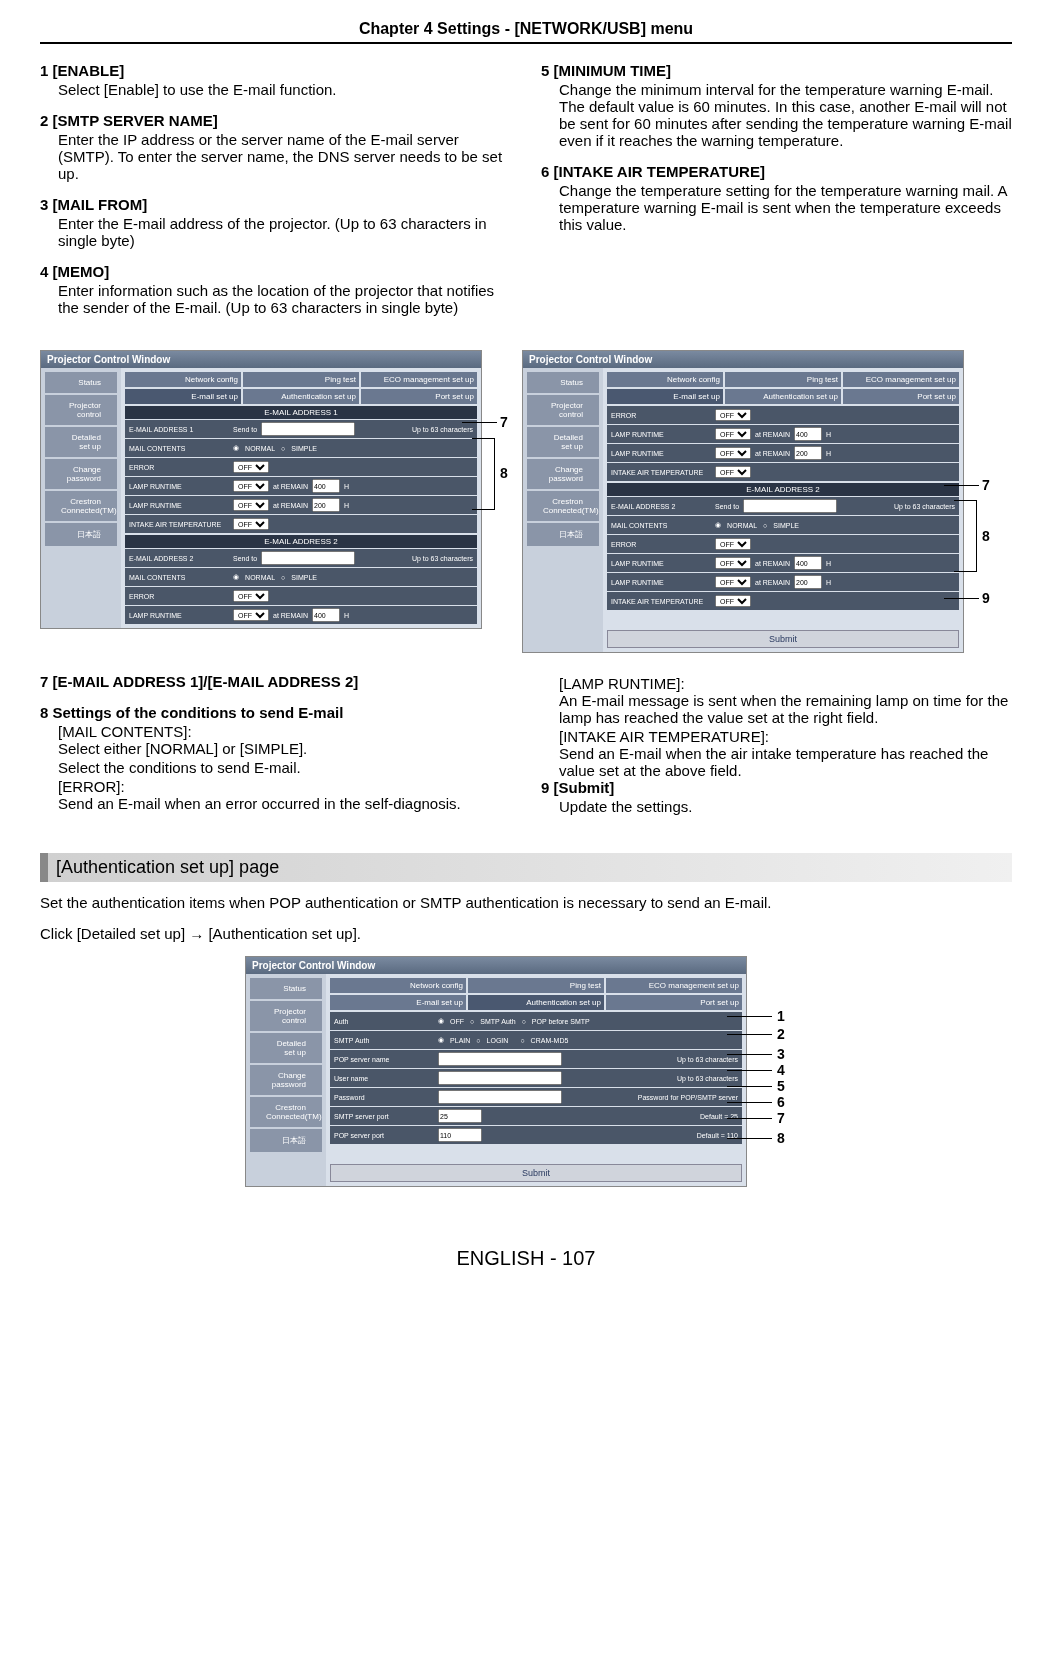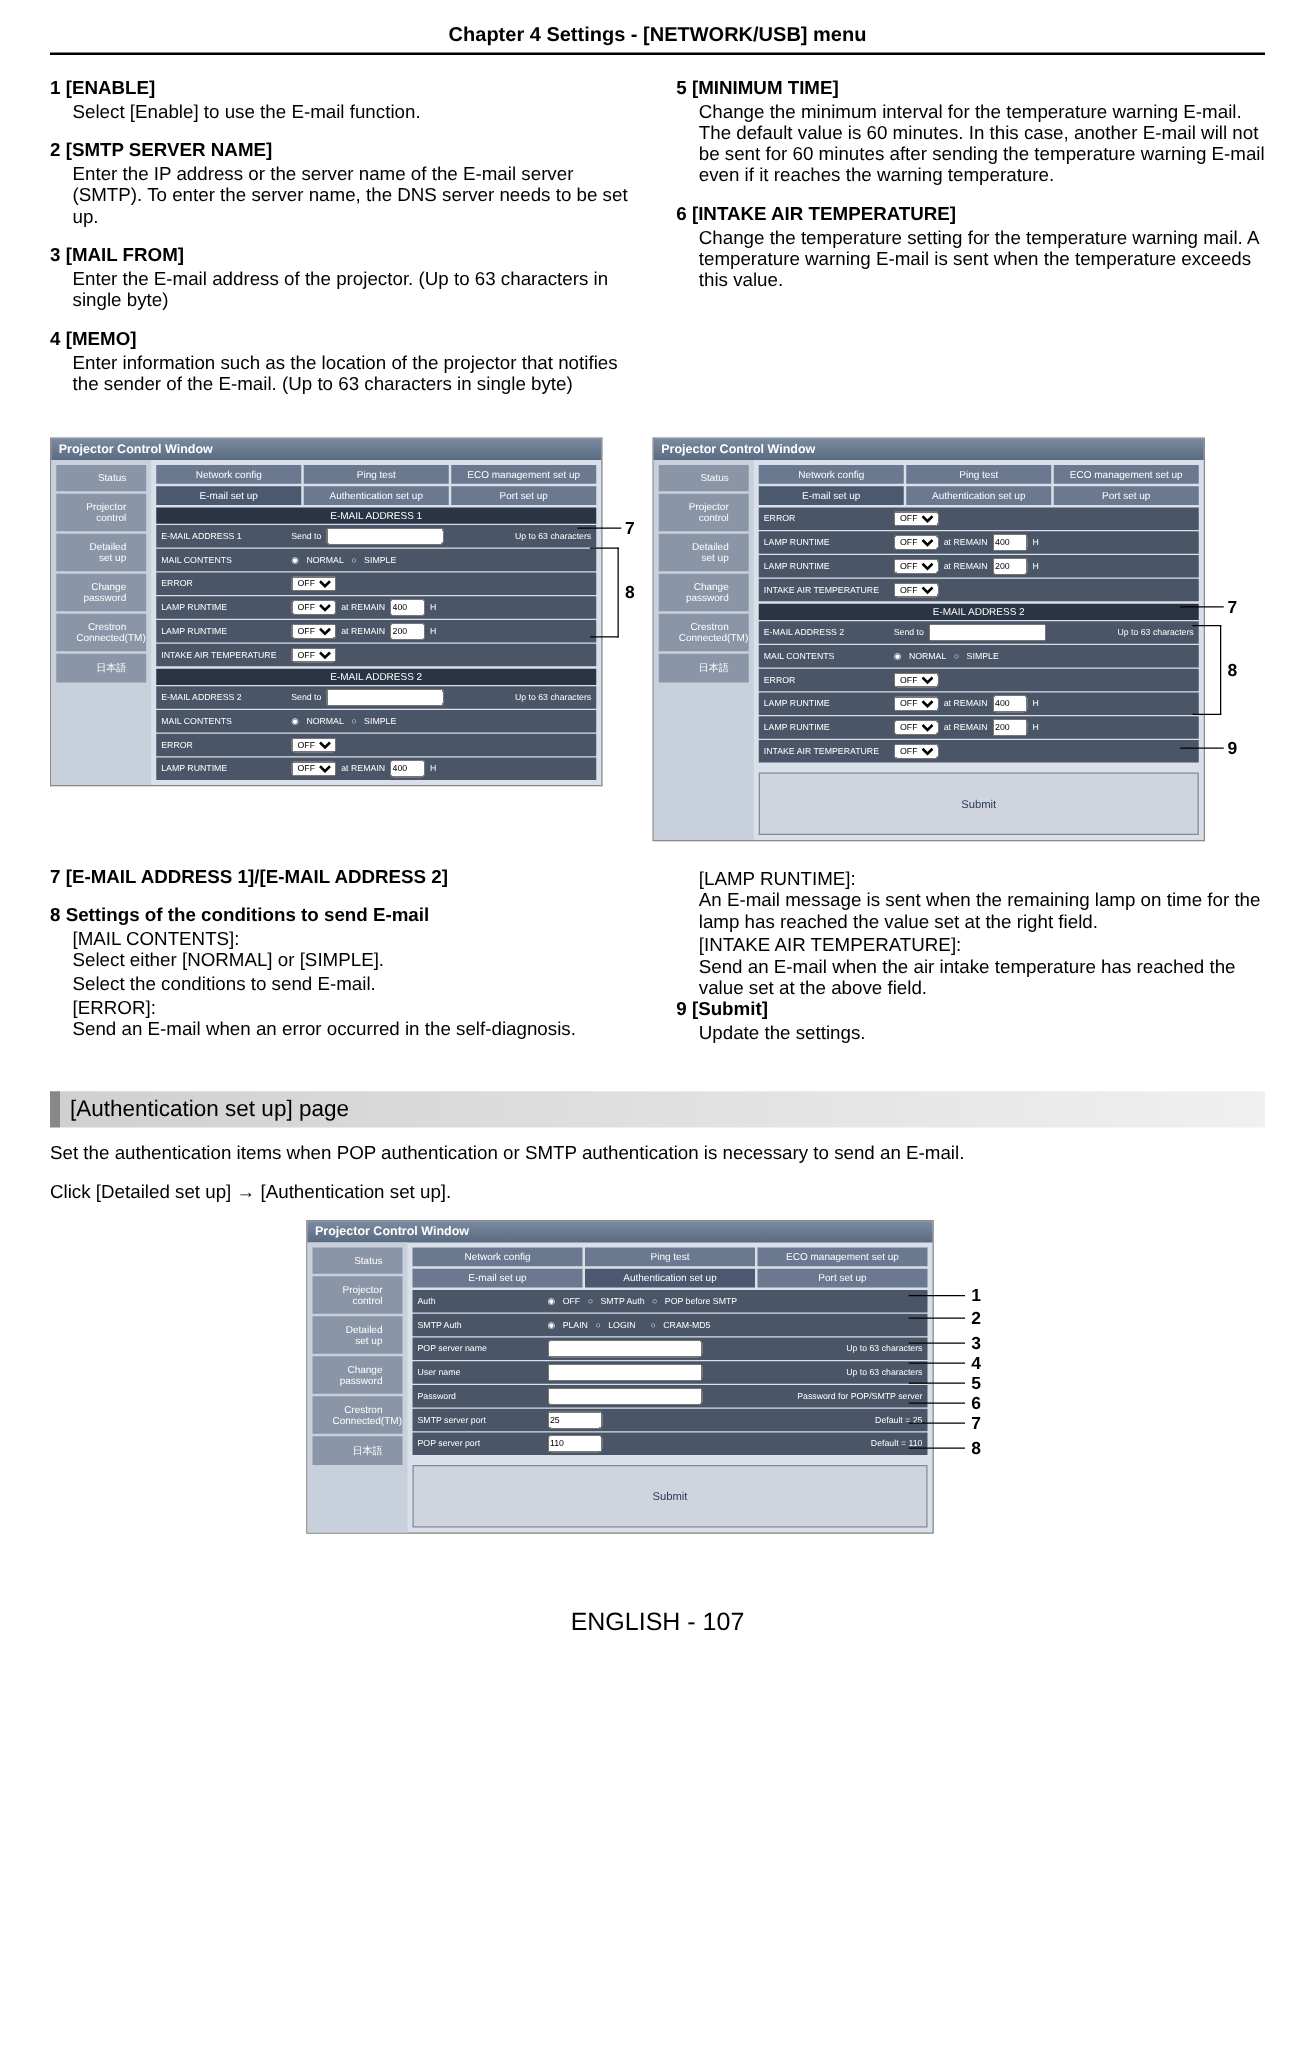--- a/index.html
+++ b/index.html
@@ -13,30 +13,30 @@
 .sub-title{font-weight:normal}
 .screenshots-row{display:flex;gap:10px;margin:20px 0;align-items:flex-start}
 .screenshot-wrap{position:relative;display:flex}
 .pcw{width:440px;background:#d9e0ea;border:1px solid #888;font-size:9px}
 .pcw-titlebar{background:linear-gradient(#7a8aa0,#5a6a80);color:#fff;padding:3px 6px;font-size:10px;font-weight:bold}
 .pcw-body{display:flex}
 .pcw-sidebar{width:80px;background:#c8d0dc;display:flex;flex-direction:column;gap:2px;padding:4px 0}
 .pcw-sidebar div{background:#8a95a8;color:#fff;text-align:right;padding:6px 16px;font-size:8px;margin:0 4px}
 .pcw-main{flex:1;padding:4px}
 .pcw-tabs-row{display:flex;gap:2px;margin-bottom:2px}
-.pcw-tabs-row div{flex:1;background:#6a7890;color:#fff;text-align:center;padding:3px;font-size:8px}
+.pcw-tabs-row div{flex:1;background:#6a7890;color:#fff;text-align:right;padding:3px;font-size:8px}
 .pcw-tabs-row div.active{background:#4a5870}
 .pcw-section-hdr{background:#2a3445;color:#fff;text-align:center;padding:2px;font-size:8px;margin-top:2px}
 .pcw-row{display:flex;align-items:center;background:#4a5668;color:#fff;padding:2px 4px;margin-top:1px;gap:4px;font-size:7px;min-height:14px}
 .pcw-row .lab{width:100px}
 .pcw-row input[type=text]{font-size:7px;padding:0;height:10px}
 .pcw-row select{font-size:7px;height:12px}
 .pcw-row .radio-grp{display:flex;gap:6px;align-items:center}
 .pcw-row .rt{flex:1;text-align:right}
-.submit-btn{background:#d0d4dc;color:#2a3a60;text-align:center;padding:19px;margin-top:8px;border:1px solid #889}
+.submit-btn{background:#d0d4dc;color:#2a3a60;text-align:center;padding:3px;margin-top:20px;border:1px solid #889}
 .callouts{position:relative;width:30px}
 .callout{position:absolute;font-weight:bold;font-size:14px}
 .callout-line{position:absolute;border-top:1px solid #000;height:1px}
 .callout-bracket{position:absolute;border:1px solid #000;border-left:none}
 .section-header{background:linear-gradient(to right,#d0d0d0,#f0f0f0);font-weight:normal;font-size:18px;padding:4px 8px;margin:24px 0 12px;border-left:8px solid #888}
 .intro-text{margin-bottom:14px}
 .auth-wrap{display:flex;justify-content:center;position:relative}
 .auth-callouts{position:relative;width:60px}
 .page-footer{text-align:center;font-size:20px;margin-top:60px}
 </style>

